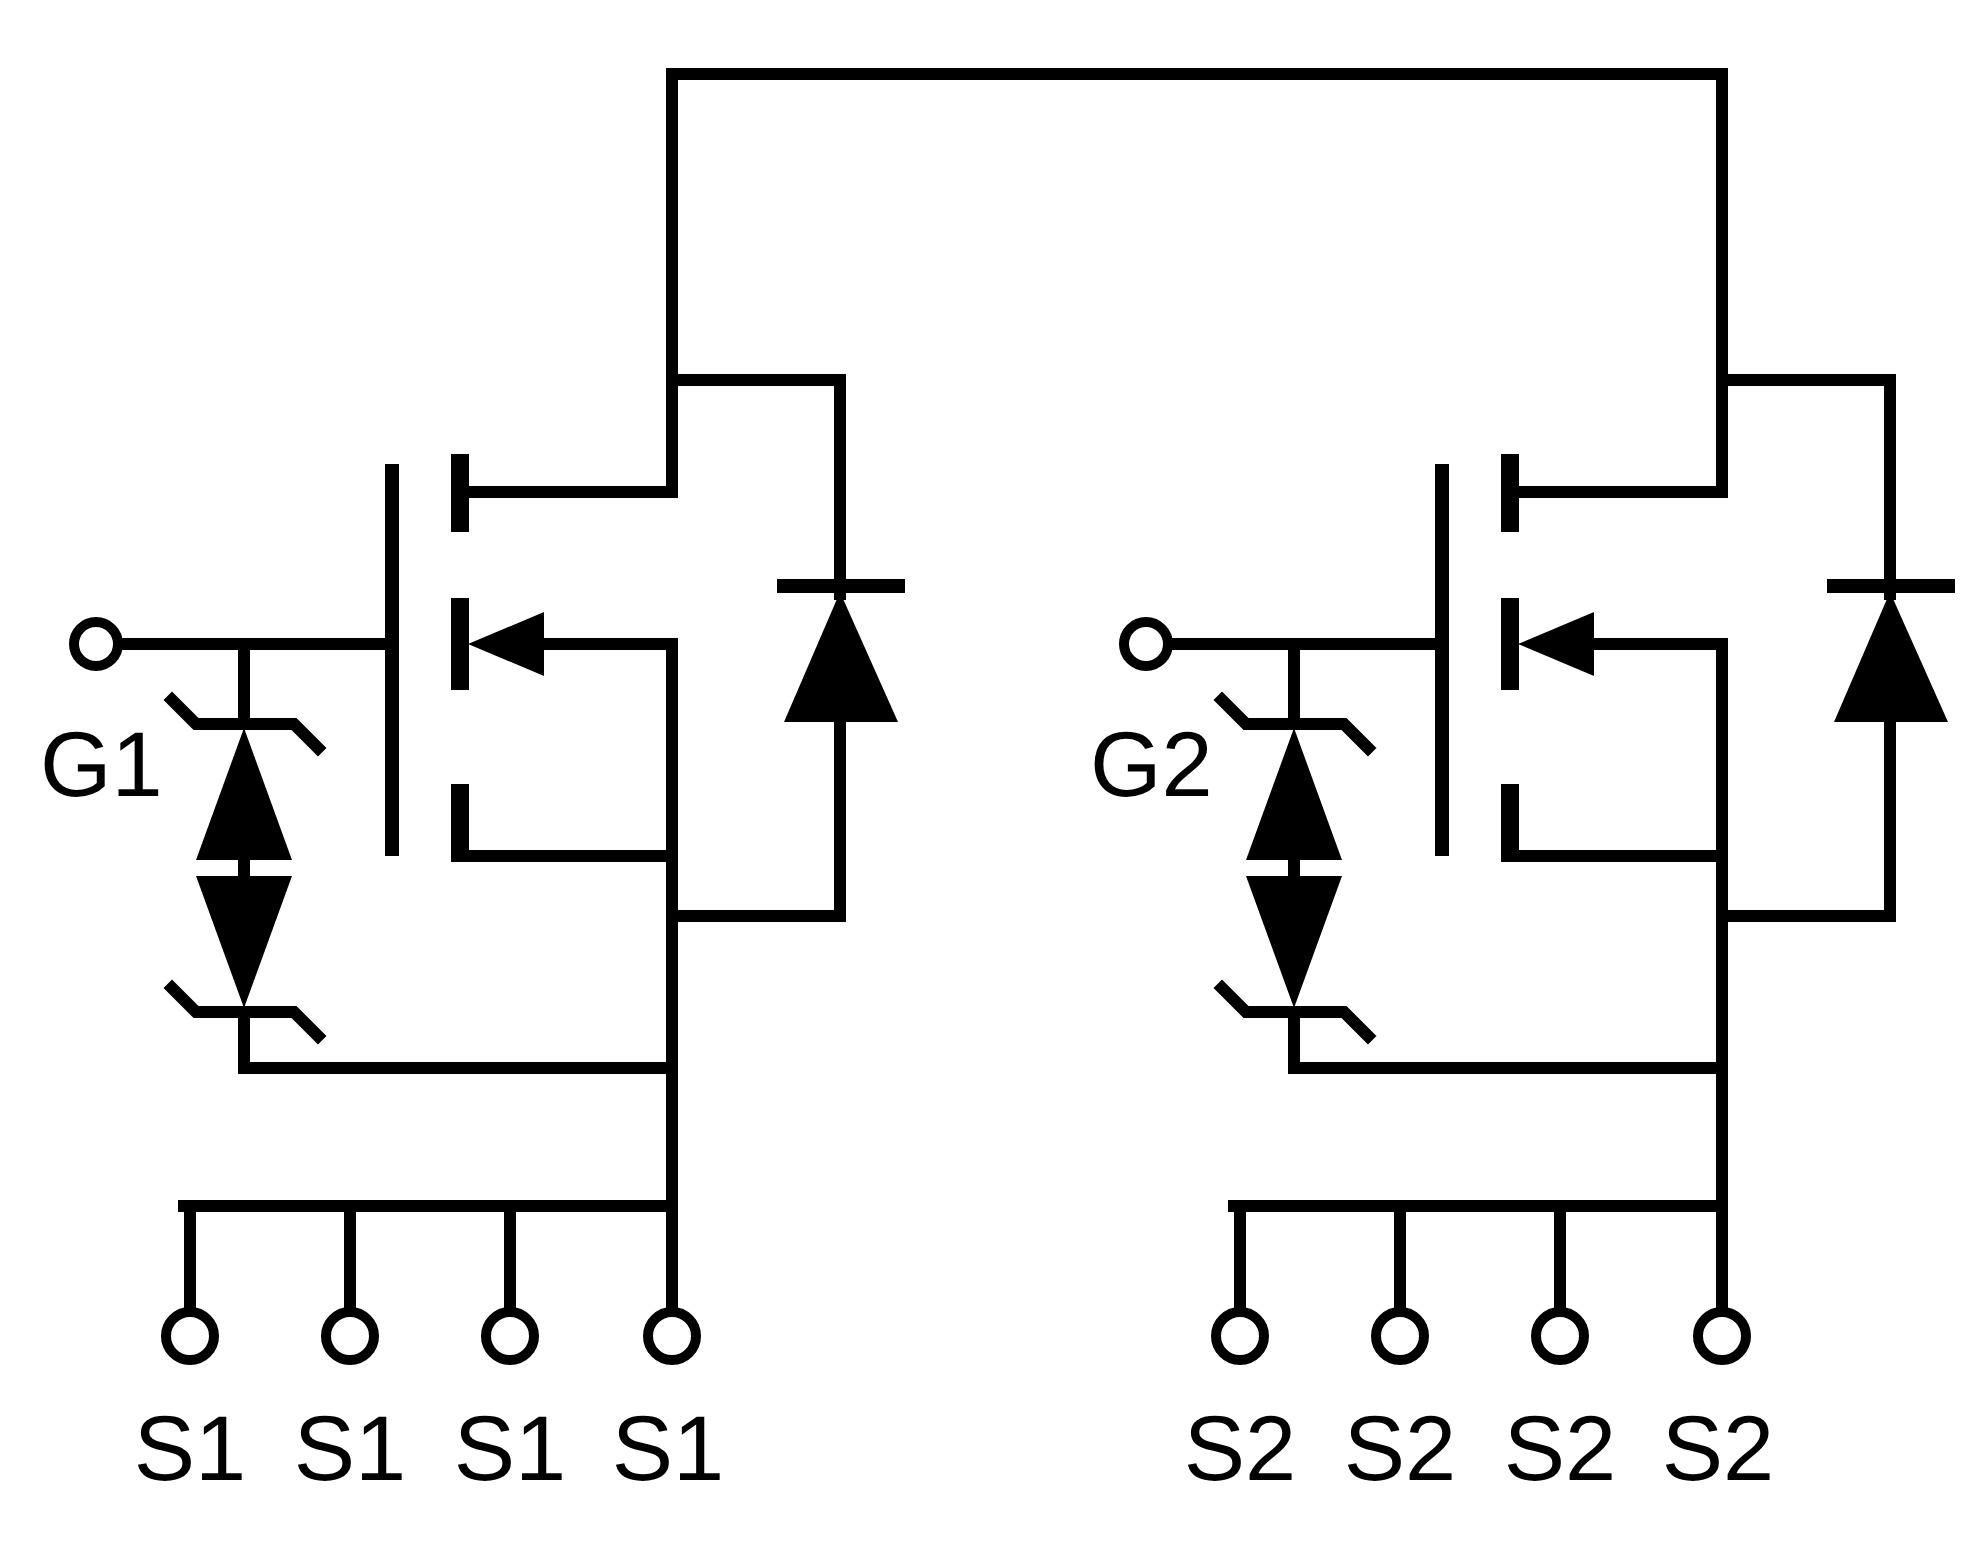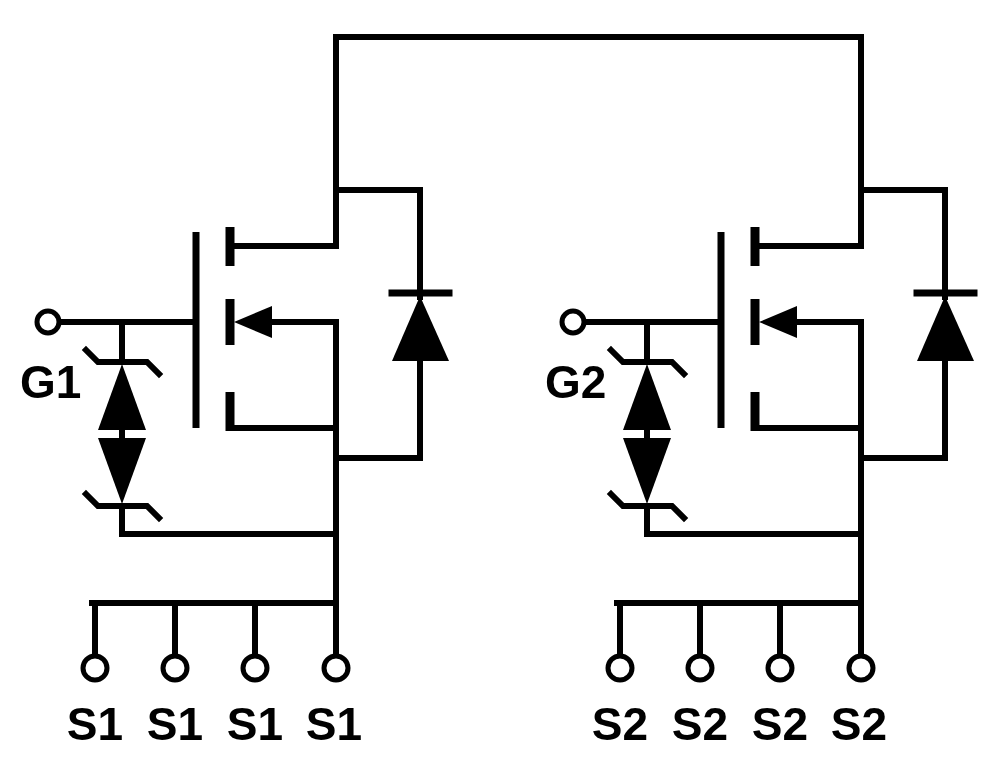--- a/index.html
+++ b/index.html
@@ -1,17 +1,17 @@
 <!DOCTYPE html>
 <html style="--line-color: #000000; --bg-color: #ffffff;"><head>
 <meta charset="utf-8">
 <style>
   :root { --line-color:#000000; --bg-color:#ffffff; }
   html,body { margin:0; padding:0; background:var(--bg-color); }
-  .stage { width:993px; height:780px; background:var(--bg-color);font-weight:bold; }
+  .stage { width:993px; height:780px; background:var(--bg-color); }
   svg { display:block; }
   .w   { stroke:var(--line-color); stroke-width:6; fill:none; stroke-linecap:square; }
   .bar { stroke:var(--line-color); stroke-width:7; fill:none; stroke-linecap:square; }
   .ch  { stroke:var(--line-color); stroke-width:9; fill:none; stroke-linecap:butt; }
   .gate{ stroke:var(--line-color); stroke-width:7; fill:none; stroke-linecap:butt; }
   .fillb { fill:var(--line-color); stroke:none; }
   .term  { fill:var(--bg-color); stroke:var(--line-color); stroke-width:5; }
   .lbl { font-family:"Liberation Sans", sans-serif; font-size:46px; fill:var(--line-color); }
   .mid { text-anchor:middle; }
 </style>

